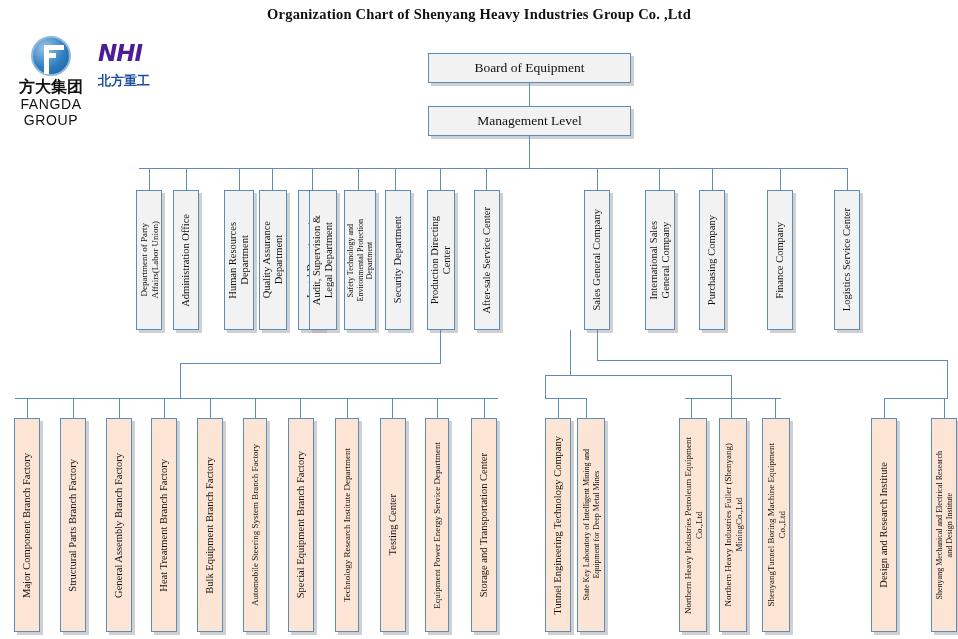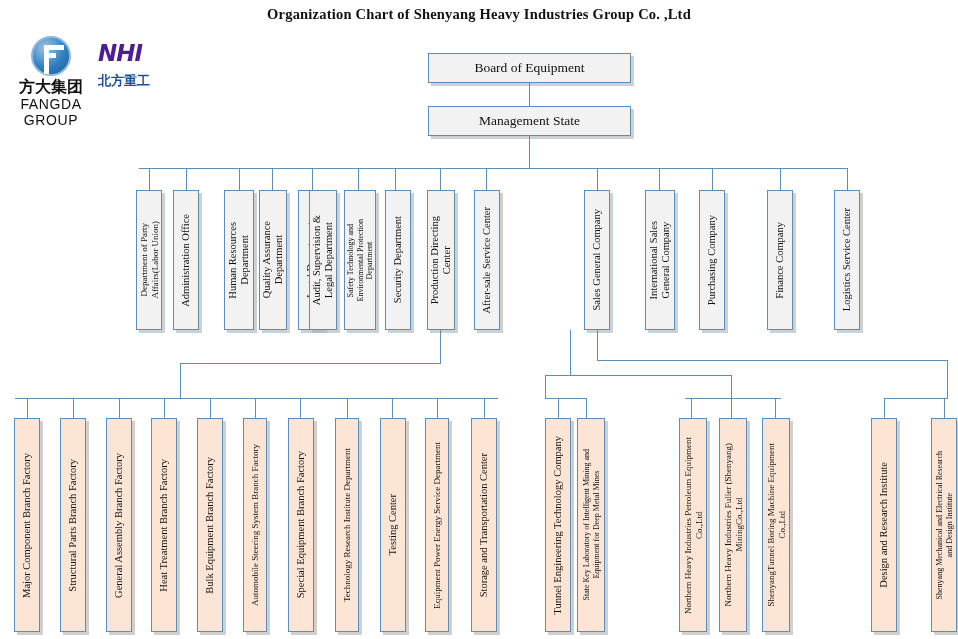--- a/index.html
+++ b/index.html
@@ -173,21 +173,21 @@
   <div id="logo-nhi">
     <div class="nhi-en">NHI</div>
     <div class="nhi-cn">北方重工</div>
   </div>
 
   <div class="node horiz" style="left:428px; top:53px; width:203px; height:30px;">
     <div class="lbl">Board of Equipment</div>
   </div>
   <div class="ln v" style="left:529px; top:83px; height:23px;"></div>
   <div class="node horiz" style="left:428px; top:106px; width:203px; height:30px;">
-    <div class="lbl">Management State</div>
+    <div class="lbl">Management Level</div>
   </div>
 
   <div class="ln v" style="left:529px; top:136px; height:32px;"></div>
   <div class="ln h" style="left:139px; top:168px; width:709px;"></div>
 
   <div class="ln v" style="left:149px; top:168px; height:22px;"></div>
   <div class="ln v" style="left:186px; top:168px; height:22px;"></div>
   <div class="ln v" style="left:239px; top:168px; height:22px;"></div>
   <div class="ln v" style="left:272px; top:168px; height:22px;"></div>
   <div class="ln v" style="left:312px; top:168px; height:22px;"></div>

